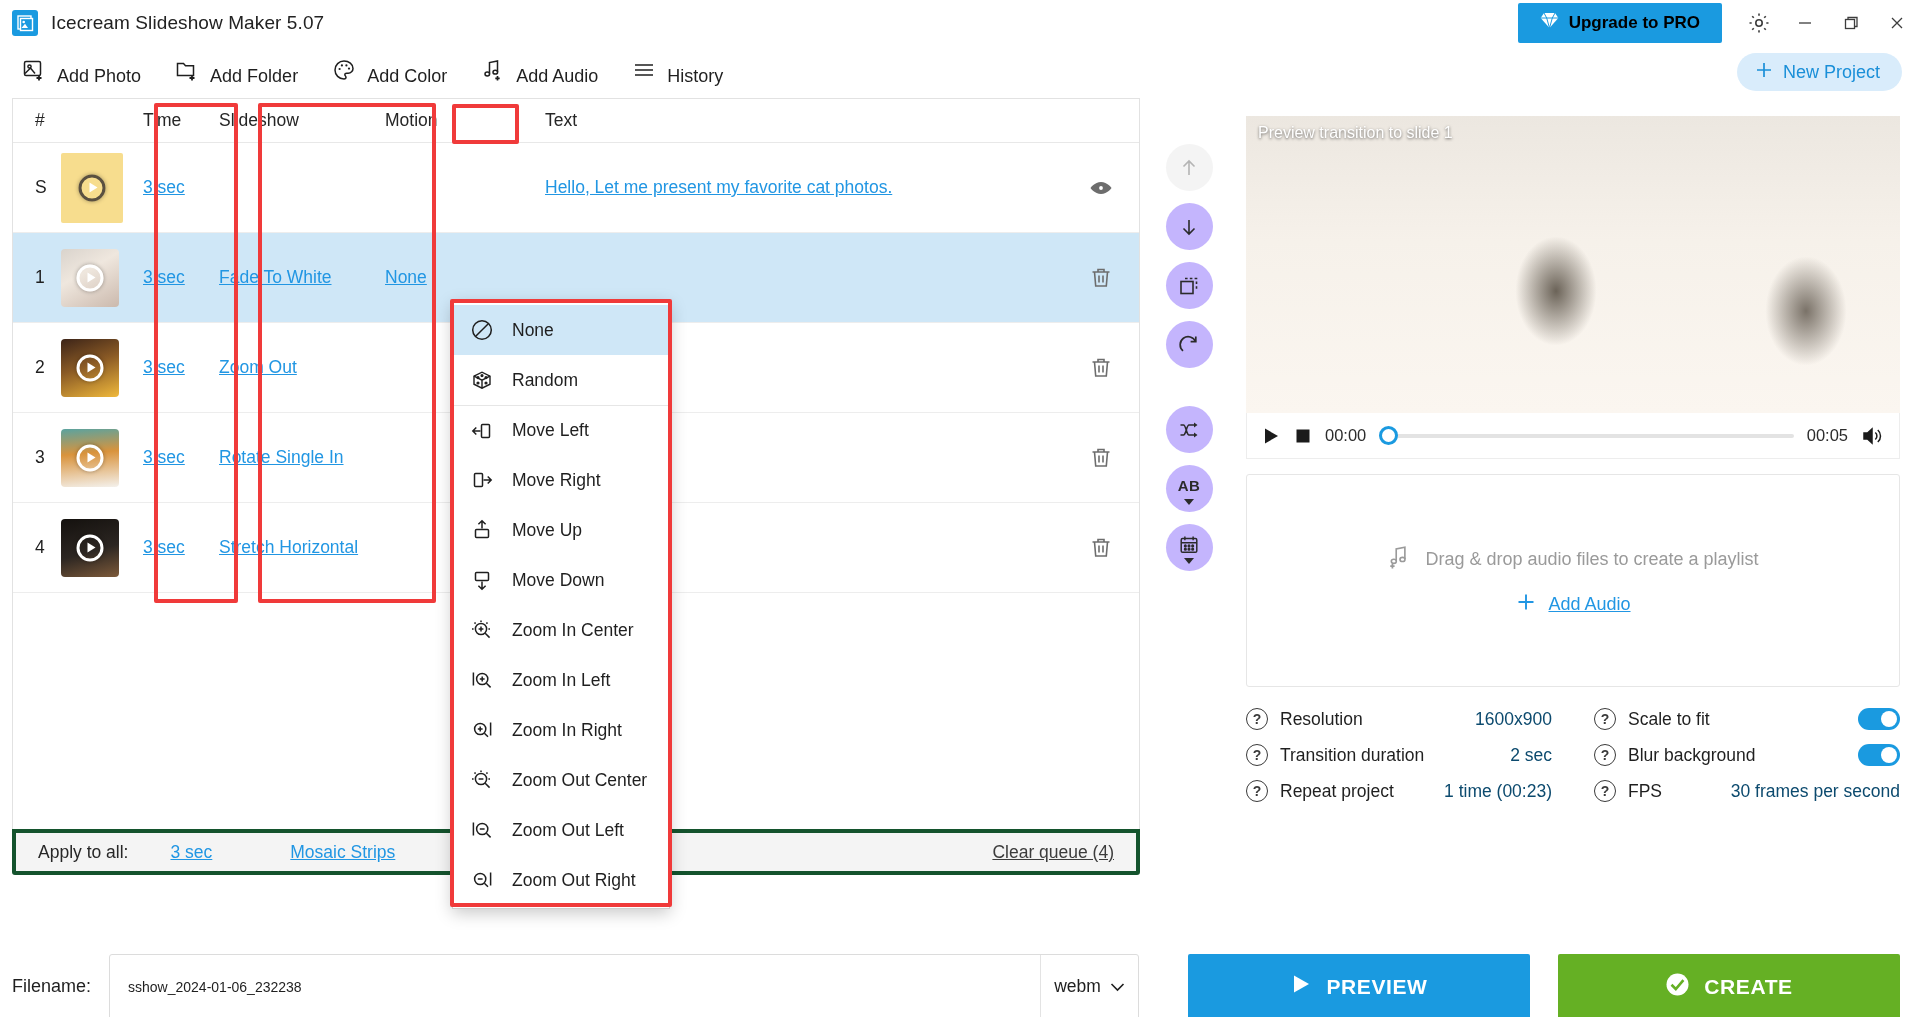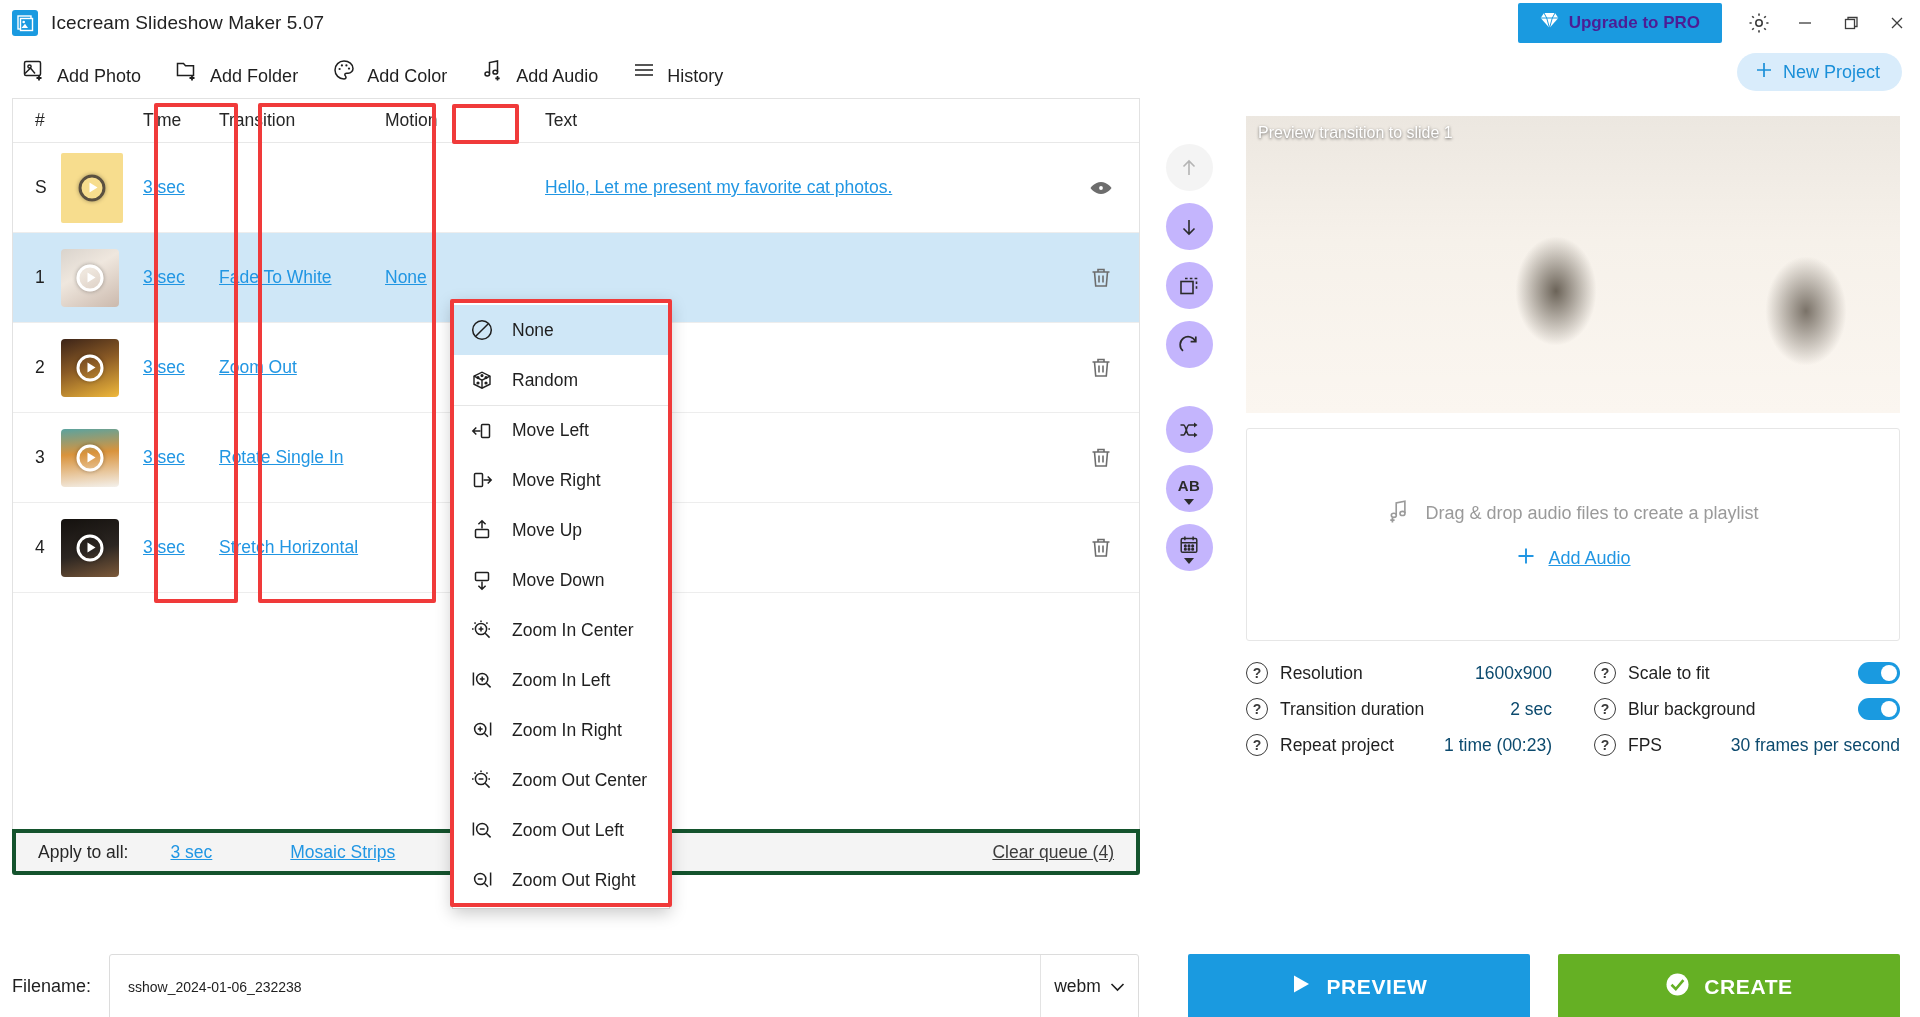--- a/index.html
+++ b/index.html
@@ -18,21 +18,21 @@
   }
   #app-icon {
     width:26px; height:26px; margin-left:12px; background:#1a9ae0;
     border-radius:3px; display:flex; align-items:center; justify-content:center;
     flex:0 0 auto;
   }
   #app-icon svg { display:block; }
   #app-title { margin-left:13px; font-size:19px; color:#222; letter-spacing:.1px; }
   #title-spacer { flex:1 1 auto; }
   #upgrade-btn {
-    background:#1a9ae0; color:#4c1d95; border:none; height:40px; padding:0 22px;
+    background:#1a9ae0; color:#000000; border:none; height:40px; padding:0 22px;
     display:flex; align-items:center; gap:10px; font-size:17px; font-weight:bold;
     cursor:pointer; border-radius:2px; margin-right:14px;
     font-family:"Liberation Sans", sans-serif;
   }
   #gear-btn, .wbtn {
     width:46px; height:46px; display:flex; align-items:center; justify-content:center;
     cursor:pointer; color:#3d3d3d;
   }
   
   #toolbar {
@@ -326,21 +326,21 @@
 
 <div id="main">
 
   <div id="left-pane">
 
     <div id="slides-table">
       <div class="thead">
         <div class="c-num">#</div>
         <div class="c-thumb"></div>
         <div class="c-time">Time</div>
-        <div class="c-trans">Transition</div>
+        <div class="c-trans">Slideshow</div>
         <div class="c-motion">Motion</div>
         <div class="c-text">Text</div>
         <div class="c-act"></div>
       </div>
 
       <div class="trow">
         <div class="c-num">S</div>
         <div class="c-thumb">
           <div class="thumb" style="background:#f7dd8e;width:62px;height:70px;border-radius:2px;">
             <div class="play-badge" style="border-color:#5a5040;"></div>
@@ -493,20 +493,44 @@
     </div>
   </div>
 
   <div id="right-pane">
 
     <div id="preview-box">
       <div id="preview-img"></div>
       <div id="pv-label">Preview transition to slide 1</div>
     </div>
 
+    <div id="preview-controls">
+      <div class="pc-btn">
+        <svg width="20" height="20" viewBox="0 0 20 20">
+            <path d="M4 2.5 L17 10 L4 17.5 Z" fill="currentColor"></path>
+          </svg>
+      </div>
+      <div class="pc-btn">
+        <svg width="18" height="18" viewBox="0 0 18 18">
+            <rect x="2.5" y="2.5" width="13" height="13" fill="currentColor"></rect>
+          </svg>
+      </div>
+      <span class="time-lbl">00:00</span>
+      <div id="seek-wrap">
+        <div id="seek-track"></div>
+        <div id="seek-knob"></div>
+      </div>
+      <span class="time-lbl">00:05</span>
+      <div class="pc-btn">
+        <svg width="24" height="22" viewBox="0 0 24 22" fill="none" stroke="currentColor" stroke-width="1.5">
+          <path d="M3 8h3.5L11 4v14L6.5 14H3z" fill="currentColor"></path>
+          <path d="M14.3 7.5a4.6 4.6 0 010 7M16.8 5a8 8 0 010 12"></path>
+        </svg>
+      </div>
+    </div>
 
     <div id="audio-box">
       <div id="audio-hint">
         <span>
           <svg width="26" height="26" viewBox="0 0 24 24" fill="none" stroke="#9a9a9a" stroke-width="1.5">
             <path d="M8.5 15.5V4.5l8-1.6v11"></path>
             <ellipse cx="6.3" cy="16" rx="2.3" ry="1.9"></ellipse>
             <ellipse cx="14.3" cy="14.2" rx="2.3" ry="1.9"></ellipse>
             <path d="M5 18.5v4M3 20.5h4" stroke-width="1.6"></path>
           </svg>

